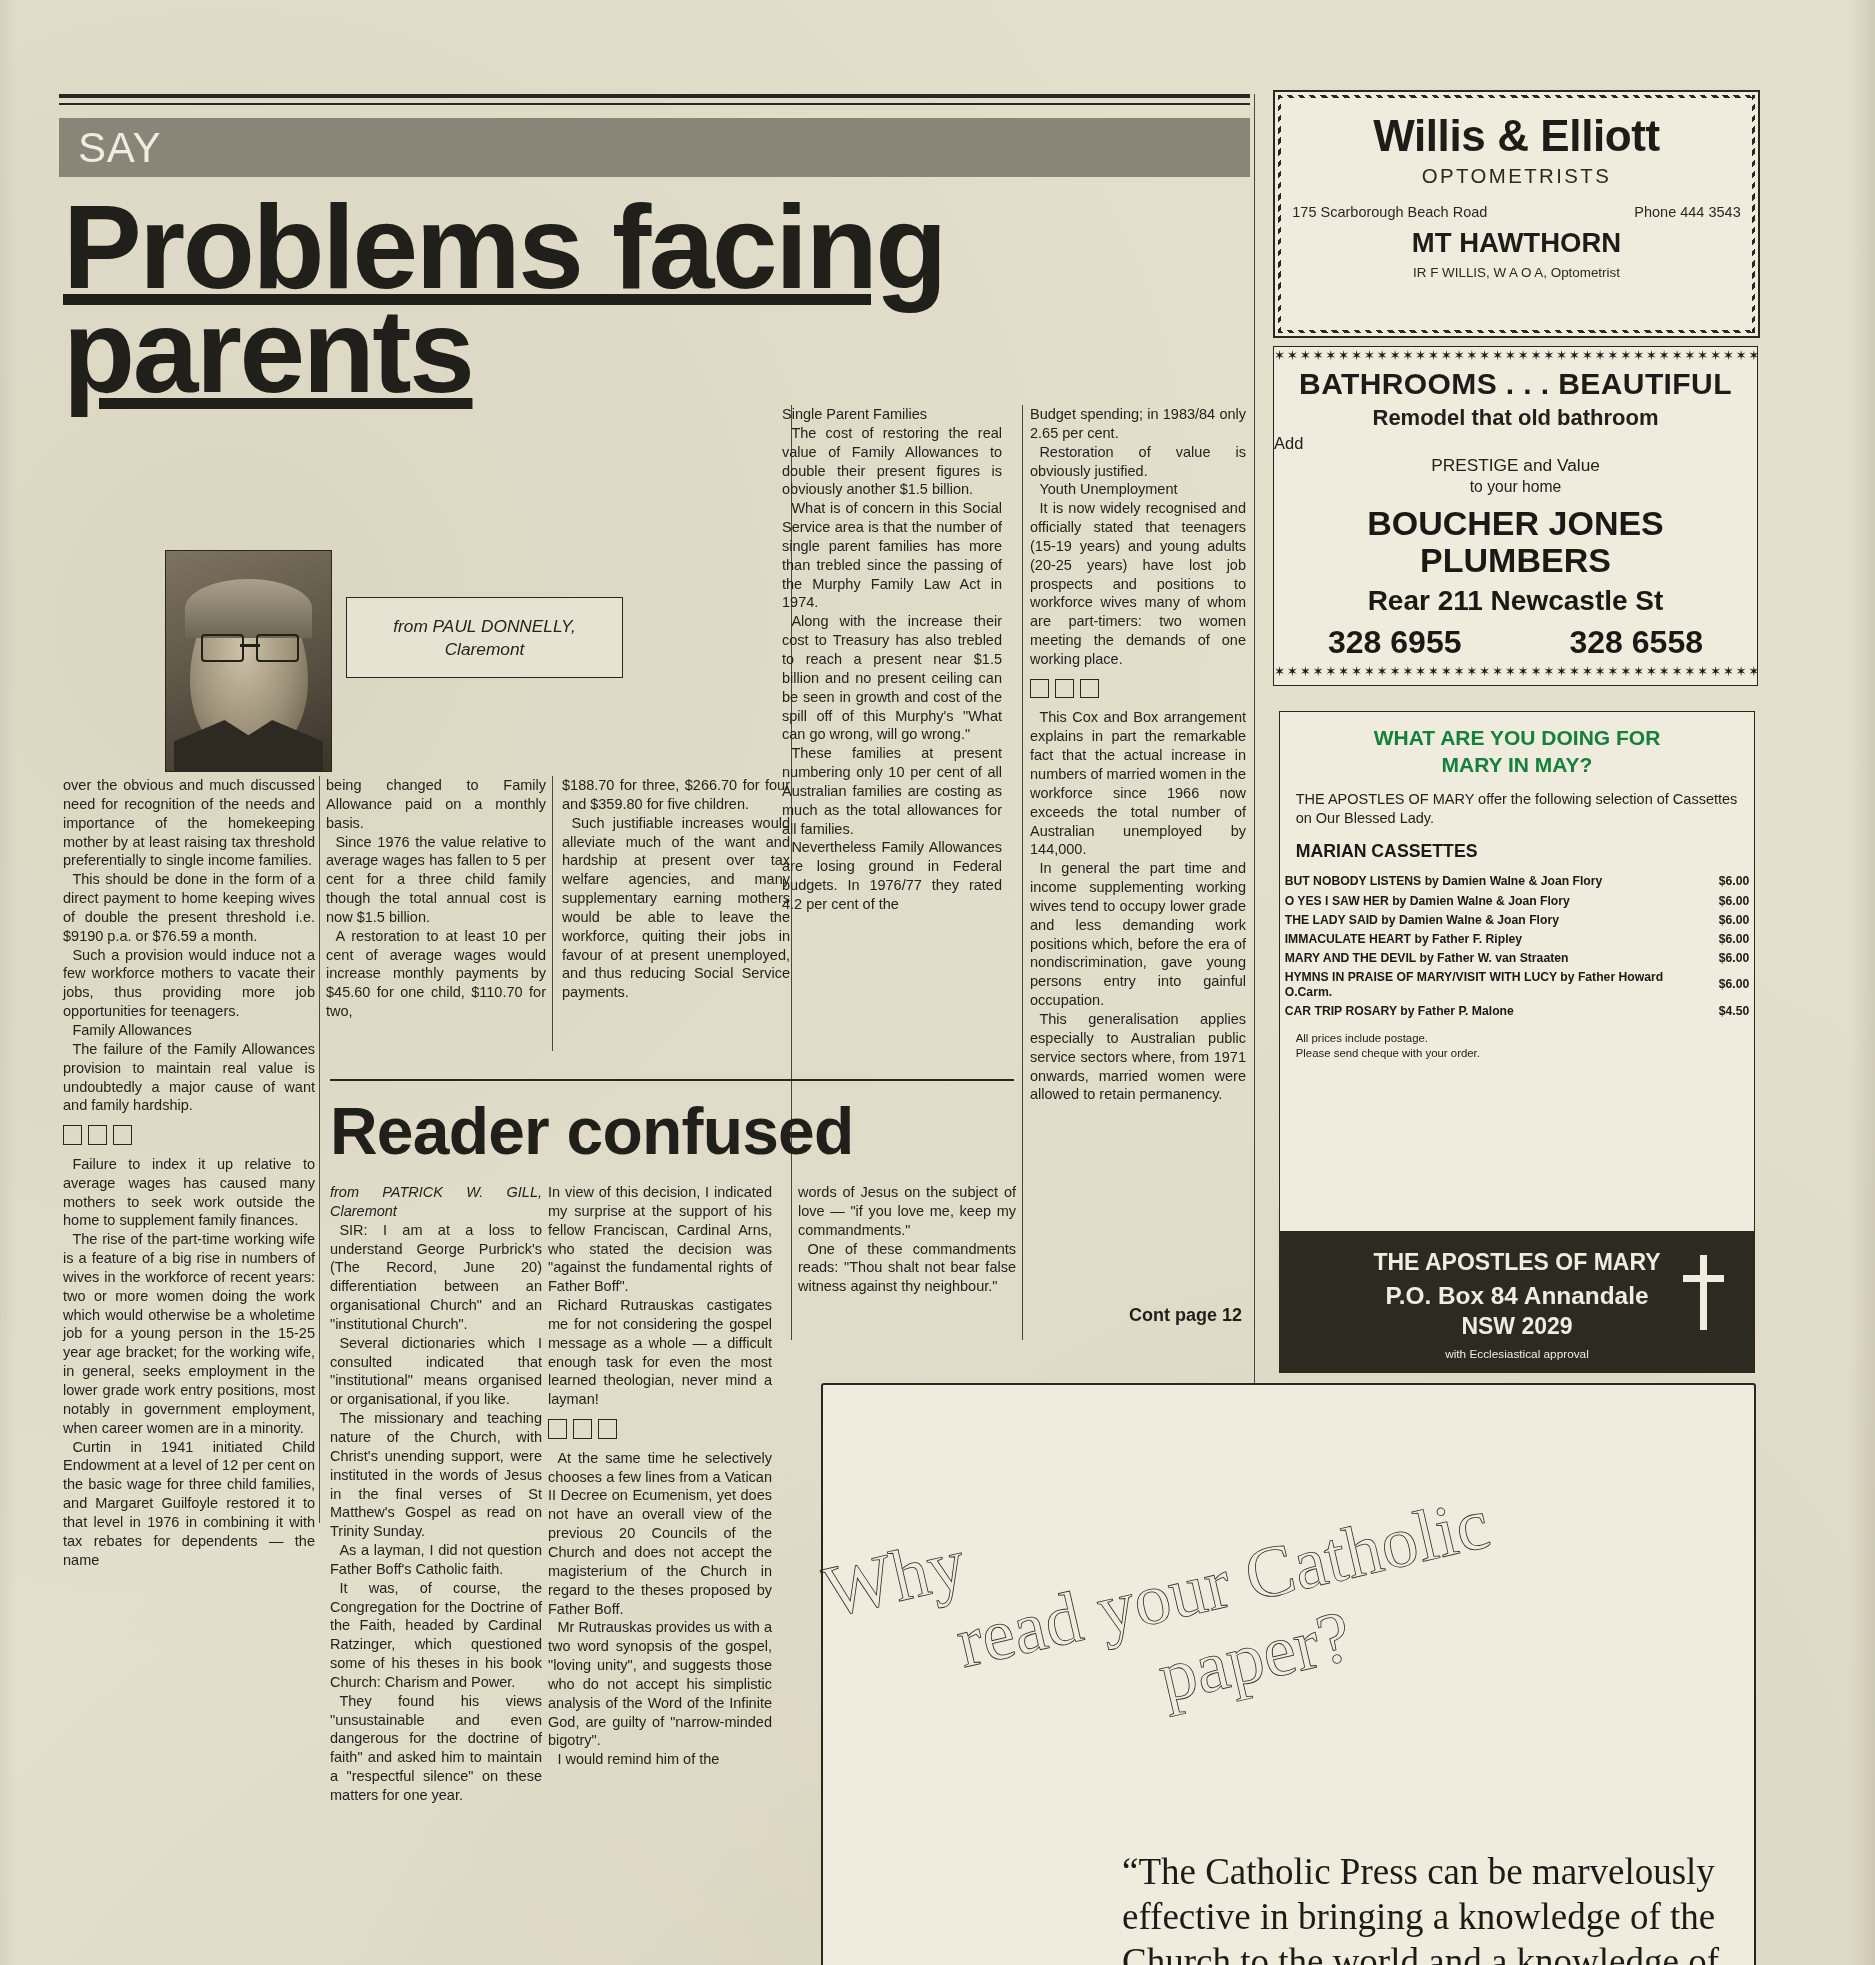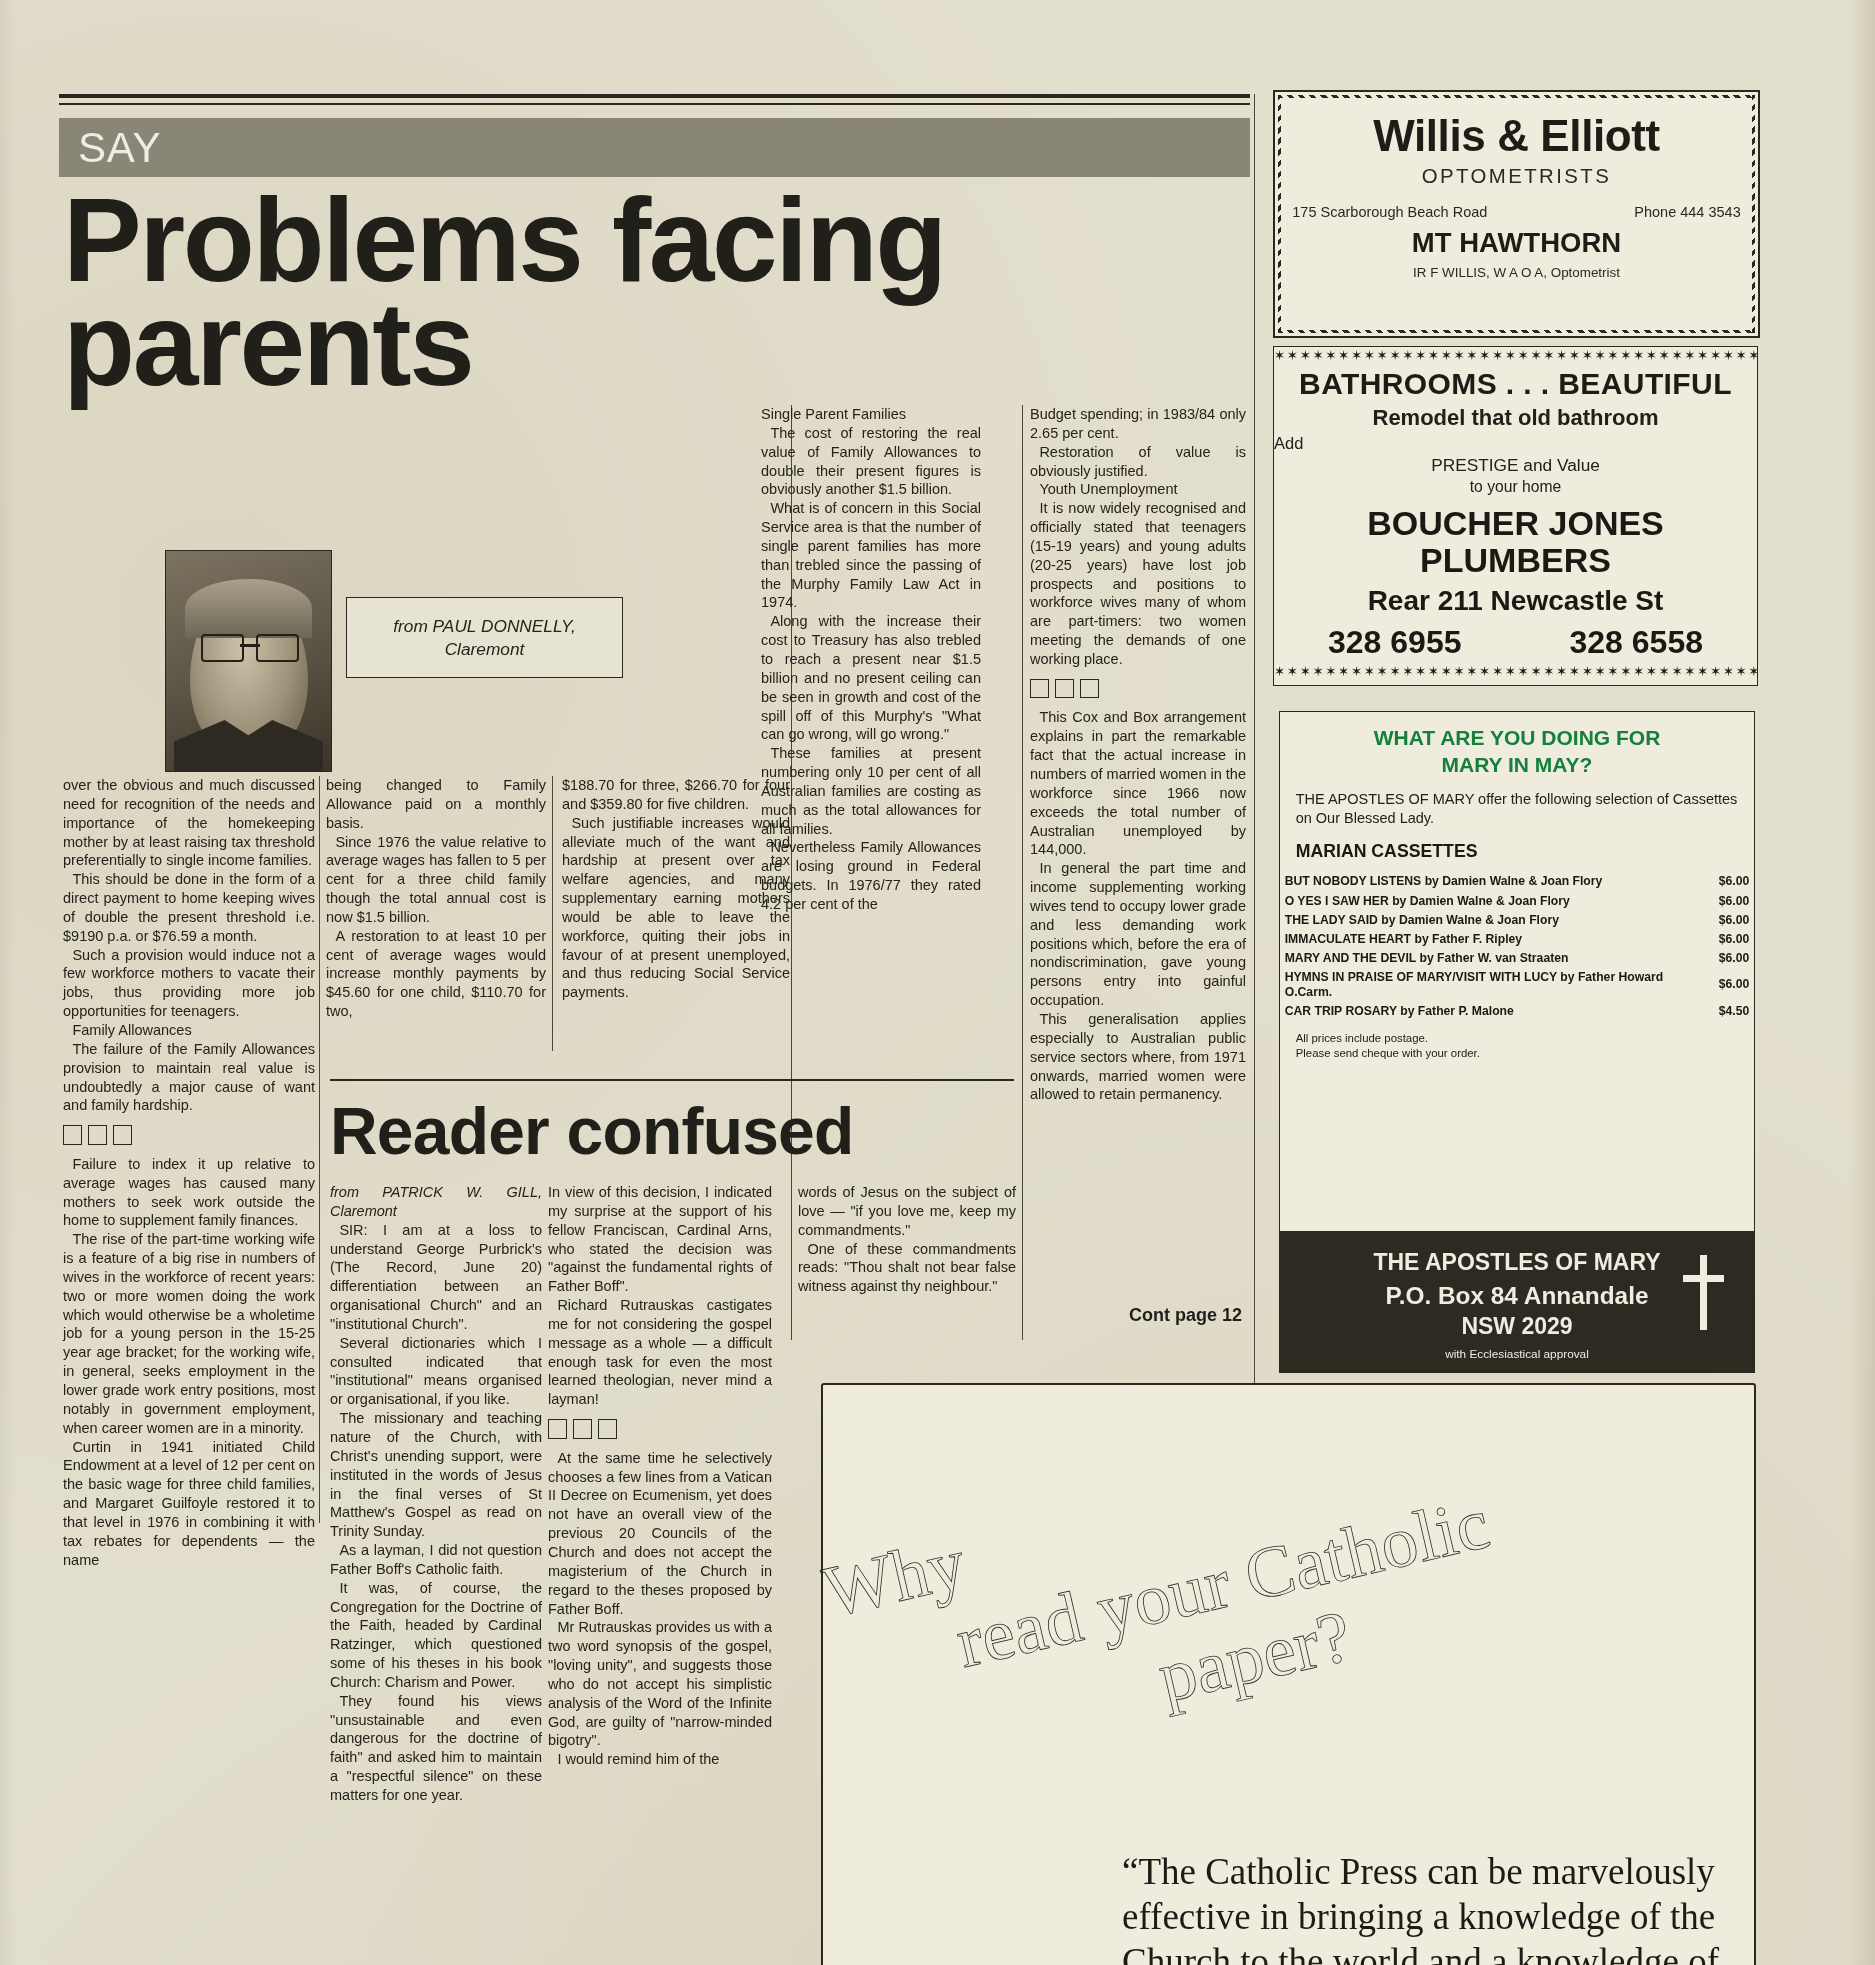--- a/index.html
+++ b/index.html
@@ -34,23 +34,24 @@
 
   #sayband{
     position:absolute;left:59px;top:118px;width:1191px;height:59px;
     background:#8a8677;
   }
   #sayband .saytxt{
     font-size:42px;color:#efece0;letter-spacing:0.8px;
     padding:6.3px 0 0 19px;font-weight:400;
   }
   #headline{
-    position:absolute;left:63px;top:189px;width:1183px;
+    position:absolute;left:63px;top:196px;width:1183px;
     font-size:118px;line-height:0.88;font-weight:700;color:#211f1a;
     letter-spacing:-2.4px;
+    text-decoration:underline;
   }
   #mugshot{
     position:absolute;left:165px;top:550px;width:165px;height:220px;
     background:linear-gradient(160deg,#7c7361 0%,#574f41 60%,#3a3429 100%);
     border:1.2px solid #2b271f;
   }
   #mugshot .face{
     position:absolute;left:23.6px;top:37px;width:118px;height:169px;
     border-radius:48% 48% 42% 42%/55% 55% 45% 45%;
     background:radial-gradient(ellipse at 45% 35%, #cfc4ab 0%, #9b9078 55%, #615843 100%);
@@ -90,21 +91,21 @@
     text-align:justify;
   }
   .col p{margin:0 0 0 0;text-indent:9.4px;}
   .col p.first{text-indent:0;}
   .sqs{display:flex;gap:5.5px;margin:10.2px 0 10.2px 0;}
   .sqs span{width:17.3px;height:17.3px;border:1.6px solid #2b271f;display:block;}
 
   #c1{left:63px;top:776px;width:252px;}
   #c2{left:326px;top:776px;width:220px;}
   #c3{left:562px;top:776px;width:228px;}
-  #c4{left:761px;top:405px;width:220px;}
+  #c4{left:782px;top:405px;width:220px;}
   #c5{left:1030px;top:405px;width:216px;}
 
   
   #rc-head{
     position:absolute;left:330px;top:1093px;width:684px;
     font-size:66px;font-weight:700;color:#211f1a;letter-spacing:-0.8px;
   }
   #rc-rule{position:absolute;left:330px;top:1079px;width:684px;height:2px;background:#2b271f;}
   #rc1{left:330px;top:1183px;width:212px;}
   #rc2{left:548px;top:1183px;width:224px;}

